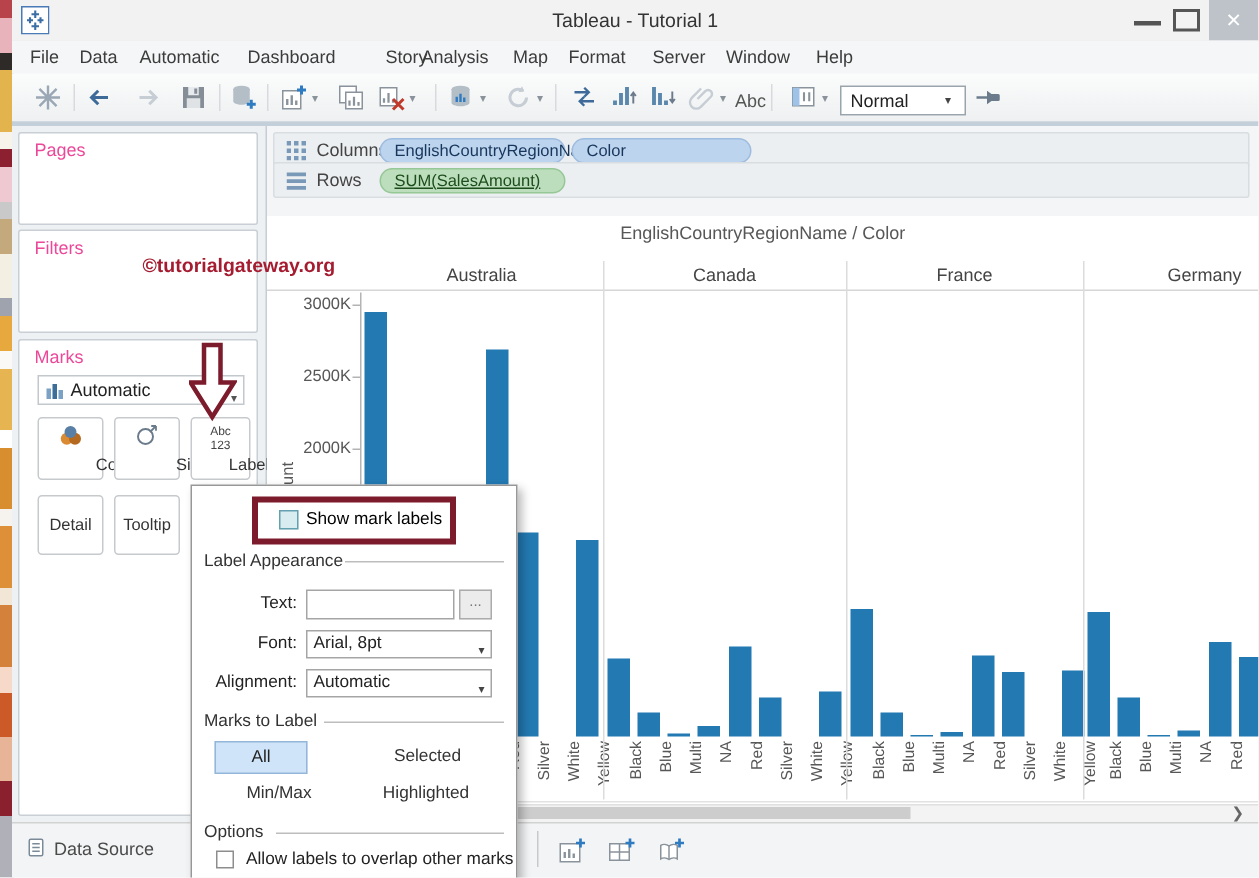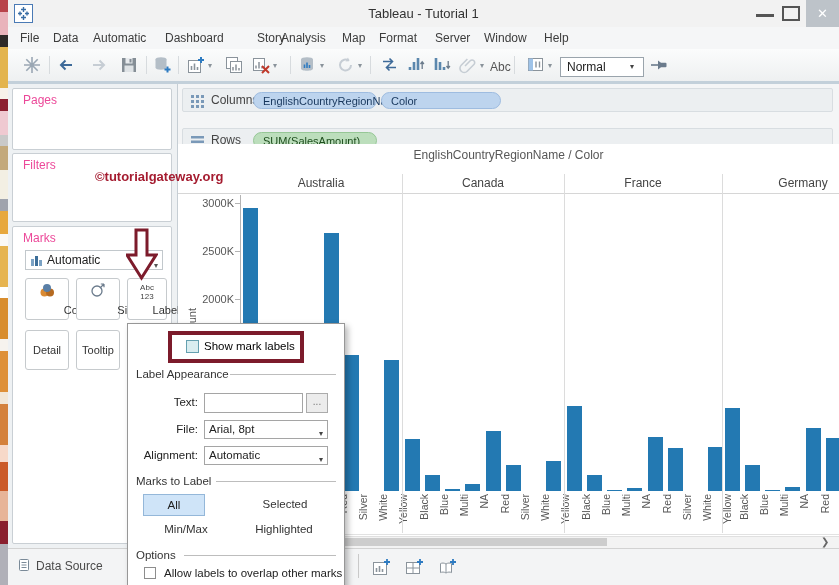--- a/index.html
+++ b/index.html
@@ -269,21 +269,21 @@
             <rect x="10" y="5" width="3" height="3"></rect>
             <rect x="0" y="10" width="3" height="3"></rect>
             <rect x="5" y="10" width="3" height="3"></rect>
             <rect x="10" y="10" width="3" height="3"></rect>
           </g>
         </svg></span>
     <span class="shelflabel" style="left:28px;">Columns</span>
     <span class="pill blue" style="left:70px;width:124px;">EnglishCountryRegionNa..</span>
     <span class="pill blue" style="left:198px;width:120px;">Color</span>
   </div>
-  <div class="shelfrow" style="top:108px;margin-top:20px;">
+  <div class="shelfrow" style="top:108px;">
     <span class="abs" style="left:8px;top:5px;"><svg width="13" height="13">
           <g fill="#7a99b8">
             <rect x="0" y="1" width="13" height="2.5"></rect>
             <rect x="0" y="5.5" width="13" height="2.5"></rect>
             <rect x="0" y="10" width="13" height="2.5"></rect>
           </g>
         </svg></span>
     <span class="shelflabel" style="left:28px;">Rows</span>
     <span class="pill green" style="left:70px;width:124px;text-decoration:underline;">SUM(SalesAmount)</span>
   </div>
@@ -415,21 +415,21 @@
     <span class="cb" style="left:58px;top:16px;"></span>
     <span class="pp" style="left:76px;top:16px;color:#000;">Show mark labels</span>
 
     <span class="sephdr" style="left:8px;top:44px;">Label Appearance</span>
     <div class="sepline" style="left:102px;top:50px;width:106px;"></div>
 
     <span class="fldlabel" style="top:72px;">Text:</span>
     <div class="fld" style="left:76px;top:69px;width:99px;height:20px;"><span></span></div>
     <div id="ellipsisbtn">...</div>
 
-    <span class="fldlabel" style="top:99px;">File:</span>
+    <span class="fldlabel" style="top:99px;">Font:</span>
     <div class="fld" style="left:76px;top:96px;width:124px;height:19px;"><span>Arial, 8pt</span><span class="caret">▾</span></div>
 
     <span class="fldlabel" style="top:125px;">Alignment:</span>
     <div class="fld" style="left:76px;top:122px;width:124px;height:19px;"><span>Automatic</span><span class="caret">▾</span></div>
 
     <span class="sephdr" style="left:8px;top:151px;">Marks to Label</span>
     <div class="sepline" style="left:88px;top:157px;width:120px;"></div>
 
     <div id="allbtn">All</div>
     <span class="mlopt" style="left:157px;top:174px;">Selected</span>

